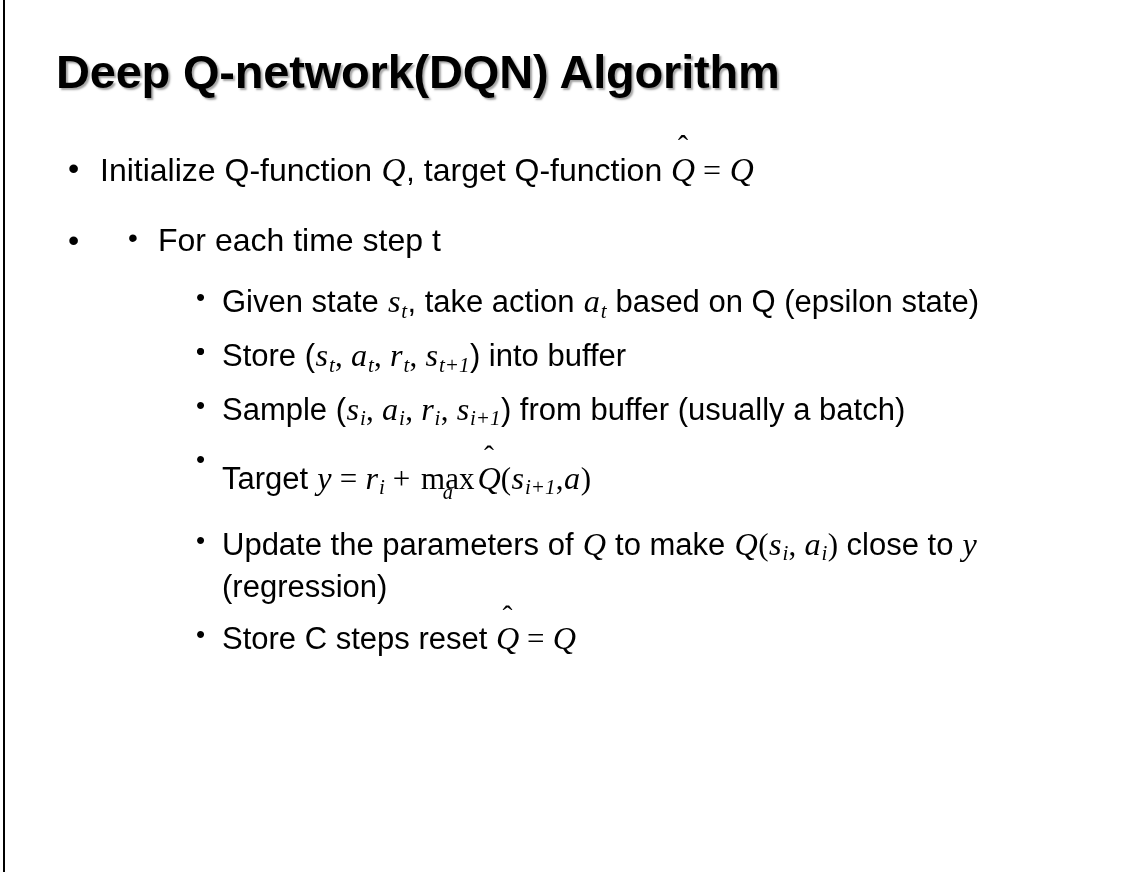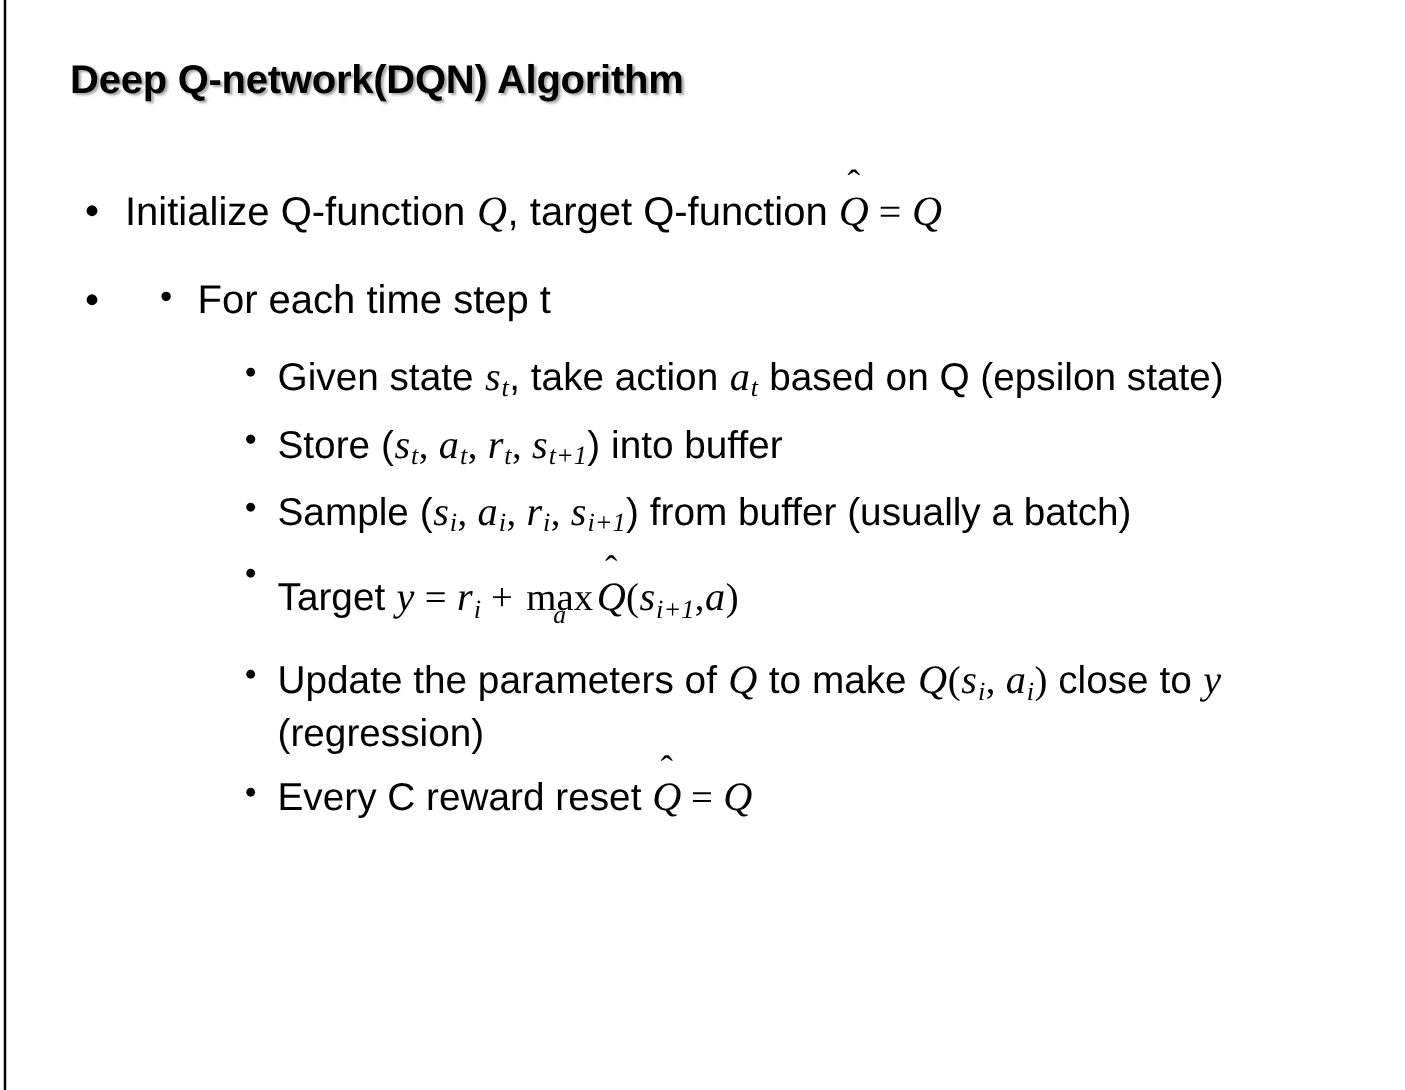--- a/index.html
+++ b/index.html
@@ -27,21 +27,21 @@
     height: 872px;
     background: #000000;
   }
 
   
   #title {
     position: absolute;
     left: 56px;
     top: 46px;
     width: 1020px;
-    font-size: 32px;
+    font-size: 47px;
     font-weight: bold;
     letter-spacing: -0.2px;
     line-height: 1.12;
     white-space: nowrap;
     text-shadow: 2px 2px 2px rgba(90,90,90,0.55);
   }
 
   
   #body {
     position: absolute;
@@ -203,17 +203,17 @@
       <span class="btext"><span>Target </span><span class="mv">y</span><span class="mu">&nbsp;<span>=</span>&nbsp;</span><span class="mv">r</span><span class="msub">i</span><span class="mu">&nbsp;<span>+</span>&nbsp;</span><span class="maxop"><span class="op">max</span><span class="lim">a</span></span><span class="qhat"><span class="hat">̂</span><span>Q</span></span><span class="mu">(</span><span class="mv">s</span><span class="msub">i+1</span><span class="mu">,</span><span class="mv">a</span><span class="mu">)</span></span>
     </div>
 
     <div class="bullet-row lvl3">
       <span class="dot">•</span>
       <span class="btext"><span>Update the parameters of </span><span class="mv">Q</span><span> to make </span><span class="mv">Q</span><span class="mu">(</span><span class="mv">s</span><span class="msub">i</span><span class="mu">, </span><span class="mv">a</span><span class="msub">i</span><span class="mu">)</span><span> close to </span><span class="mv">y</span><span> (regression)</span></span>
     </div>
 
     <div class="bullet-row lvl3">
       <span class="dot">•</span>
-      <span class="btext"><span>Every C reward reset </span><span class="qhat"><span class="hat">̂</span><span>Q</span></span><span class="mu">&nbsp;<span>=</span>&nbsp;</span><span class="mv">Q</span></span>
+      <span class="btext"><span>Store C steps reset </span><span class="qhat"><span class="hat">̂</span><span>Q</span></span><span class="mu">&nbsp;<span>=</span>&nbsp;</span><span class="mv">Q</span></span>
     </div>
 
   </div>
 </div>
 
 </body></html>

